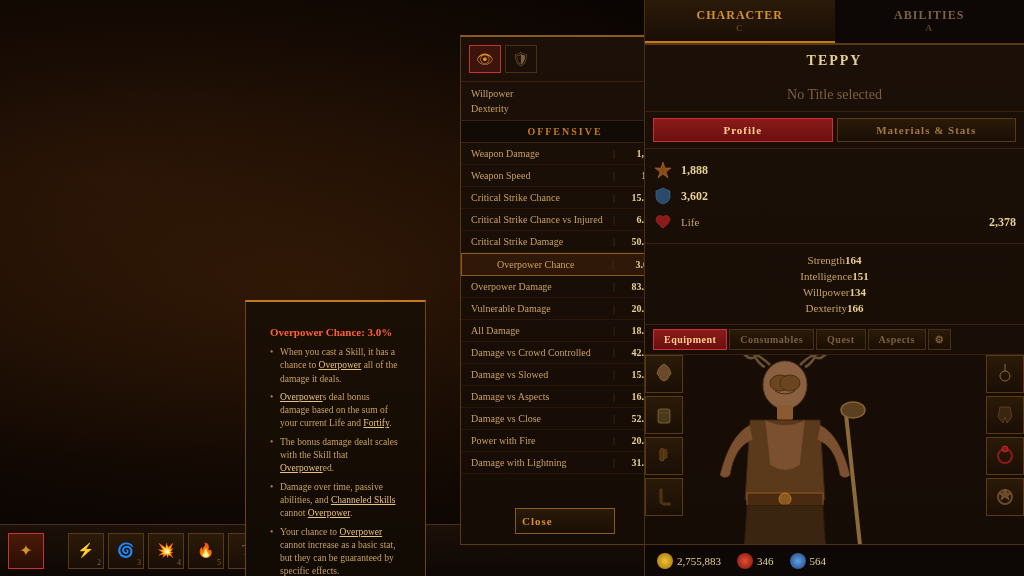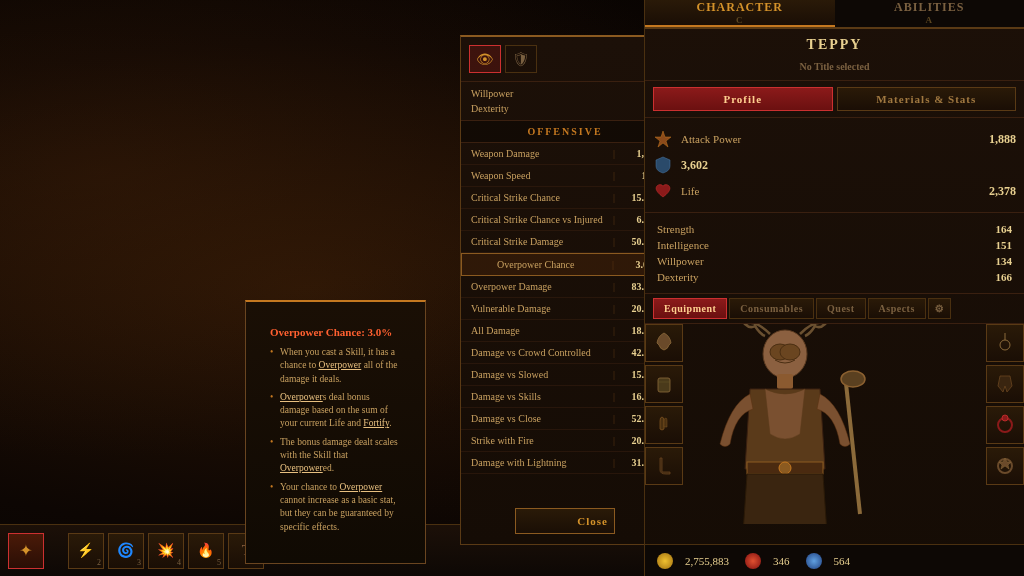--- a/index.html
+++ b/index.html
@@ -42,21 +42,21 @@
 
     
     .top-tabs {
       display: flex;
       background: #0d0805;
       border-bottom: 2px solid #5a3a15;
     }
 
     .top-tab {
       flex: 1;
-      padding: 0 16px;
+      padding: 8px 16px;
       text-align: center;
       font-size: 12px;
       font-weight: bold;
       letter-spacing: 1px;
       cursor: pointer;
       position: relative;
     }
 
     .top-tab.active {
       background: linear-gradient(180deg, #2a1a08 0%, #1a0e05 100%);
@@ -83,23 +83,22 @@
 
     .char-name {
       color: #e8d090;
       font-size: 14px;
       font-weight: bold;
       letter-spacing: 2px;
     }
 
     .char-subtitle {
       color: #7a6040;
-      font-size: 10px;
-      margin-top: 8px;
-      font-weight: bold;
+      font-size: 14px;
+      margin-top: 18px;
     }
 
     
     .profile-buttons {
       display: flex;
       gap: 4px;
       padding: 6px 8px;
       border-bottom: 1px solid #3a2010;
     }
 
@@ -162,21 +161,21 @@
     }
 
     
     .attributes-section {
       padding: 8px;
       border-bottom: 1px solid #3a2010;
     }
 
     .attr-row {
       display: flex;
-      justify-content: space-between;
+      justify-content: center;
       padding: 2px 4px;
       font-size: 11px;
     }
 
     .attr-name {
       color: #c8a060;
     }
 
     .attr-value {
       color: #e8d090;
@@ -223,21 +222,21 @@
       border-top: 1px solid #4a3010;
       display: flex;
       align-items: center;
       padding: 0 12px;
       gap: 16px;
     }
 
     .currency-item {
       display: flex;
       align-items: center;
-      gap: 12px;
+      gap: 4px;
     }
 
     .currency-icon {
       width: 16px;
       height: 16px;
       border-radius: 50%;
       flex-shrink: 0;
     }
 
     .currency-value {
@@ -352,21 +351,21 @@
     .top-stat-value { color: #e8d090; font-weight: bold; }
 
     
     .close-btn {
       position: absolute;
       bottom: 10px;
       left: 50%;
       transform: translateX(-50%);
       width: 100px;
       padding: 6px;
-      text-align: right;
+      text-align: left;
       background: linear-gradient(180deg, #2a1a08 0%, #1a0e05 100%);
       border: 1px solid #8b5a20;
       color: #d4922a;
       font-size: 11px;
       font-weight: bold;
       letter-spacing: 1px;
       cursor: pointer;
     }
 
     
@@ -602,31 +601,31 @@
       <span class="stat-panel-name">Damage vs Crowd Controlled</span>
       <span class="stat-panel-separator">|</span>
       <span class="stat-panel-value">42.5%</span>
     </div>
         <div class="stat-panel-row">
       <span class="stat-panel-name">Damage vs Slowed</span>
       <span class="stat-panel-separator">|</span>
       <span class="stat-panel-value">15.5%</span>
     </div>
         <div class="stat-panel-row">
-      <span class="stat-panel-name">Damage vs Skills</span>
+      <span class="stat-panel-name">Damage vs Aspects</span>
       <span class="stat-panel-separator">|</span>
       <span class="stat-panel-value">16.0%</span>
     </div>
         <div class="stat-panel-row">
       <span class="stat-panel-name">Damage vs Close</span>
       <span class="stat-panel-separator">|</span>
       <span class="stat-panel-value">52.0%</span>
     </div>
         <div class="stat-panel-row">
-      <span class="stat-panel-name">Strike with Fire</span>
+      <span class="stat-panel-name">Power with Fire</span>
       <span class="stat-panel-separator">|</span>
       <span class="stat-panel-value">20.0%</span>
     </div>
         <div class="stat-panel-row">
       <span class="stat-panel-name">Damage with Lightning</span>
       <span class="stat-panel-separator">|</span>
       <span class="stat-panel-value">31.4%</span>
     </div>
       </div>
   </div>
@@ -635,20 +634,21 @@
 </div>
 
 <div class="tooltip-panel">
   <div class="tooltip-title">
     <span>Overpower Chance: </span><span style="color:#ff6030;">3.0%</span>
   </div>
   <ul class="tooltip-body" id="tooltip-bullets">
       <li>When you cast a Skill, it has a chance to <u>Overpower</u> all of the damage it deals.</li>
       <li><u>Overpower</u>s deal bonus damage based on the sum of your current Life and <u>Fortify</u>.</li>
       <li>The bonus damage dealt scales with the Skill that <u>Overpower</u>ed.</li>
+      <li>Damage over time, passive abilities, and <u>Channeled Skills</u> cannot <u>Overpower</u>.</li>
       <li>Your chance to <u>Overpower</u> cannot increase as a basic stat, but they can be guaranteed by specific effects.</li>
     </ul>
 </div>
 
 <div class="character-panel">
 
   <div class="top-tabs">
     <div class="top-tab active">
       <span>CHARACTER</span>
       <span class="shortcut">C</span>
@@ -669,21 +669,20 @@
     <div class="profile-btn inactive">Materials &amp; Stats</div>
   </div>
 
   <div class="stats-section">
     <div class="stat-row">
       <div class="stat-icon">
         <svg width="18" height="18" viewBox="0 0 18 18">
           <polygon points="9,1 11,7 17,7 12,11 14,17 9,13 4,17 6,11 1,7 7,7" fill="#8b4a1a" stroke="#c47820" stroke-width="0.5"></polygon>
         </svg>
       </div>
-      <div class="stat-name">Attack Power</div>
       <div class="stat-value">1,888</div>
     </div>
     <div class="stat-row">
       <div class="stat-icon">
         <svg width="18" height="18" viewBox="0 0 18 18">
           <path d="M9,1 L16,4 L16,10 Q16,15 9,17 Q2,15 2,10 L2,4 Z" fill="#2a4a6a" stroke="#4a7aaa" stroke-width="0.5"></path>
         </svg>
       </div>
       <div class="stat-value">3,602</div>
     </div>

